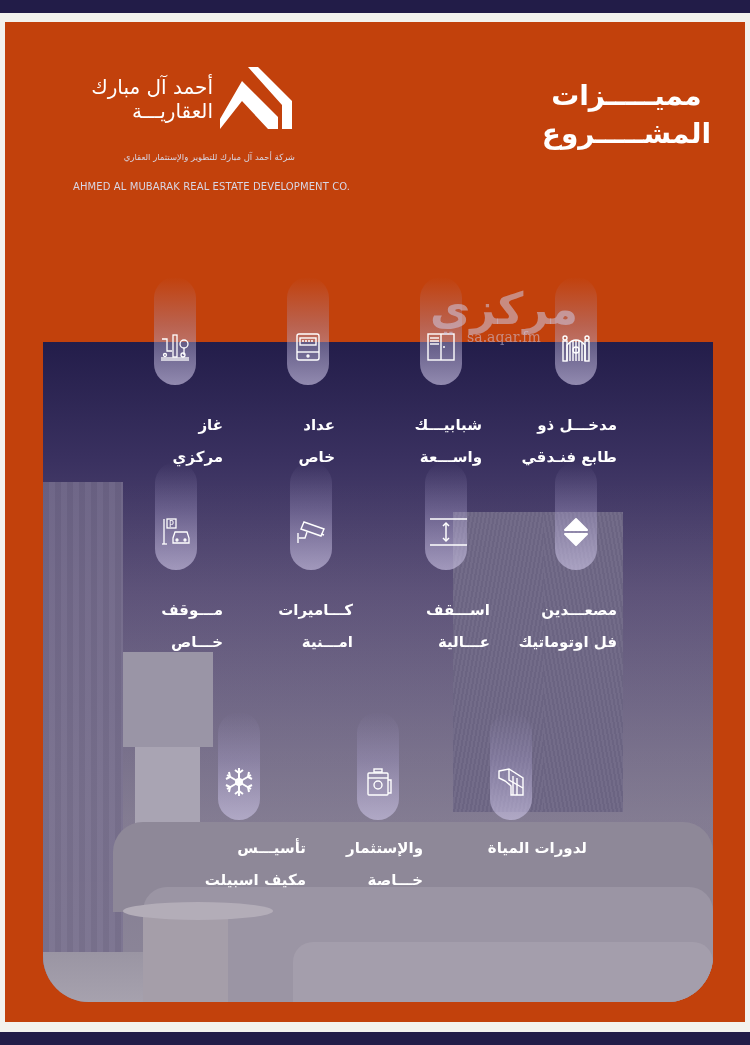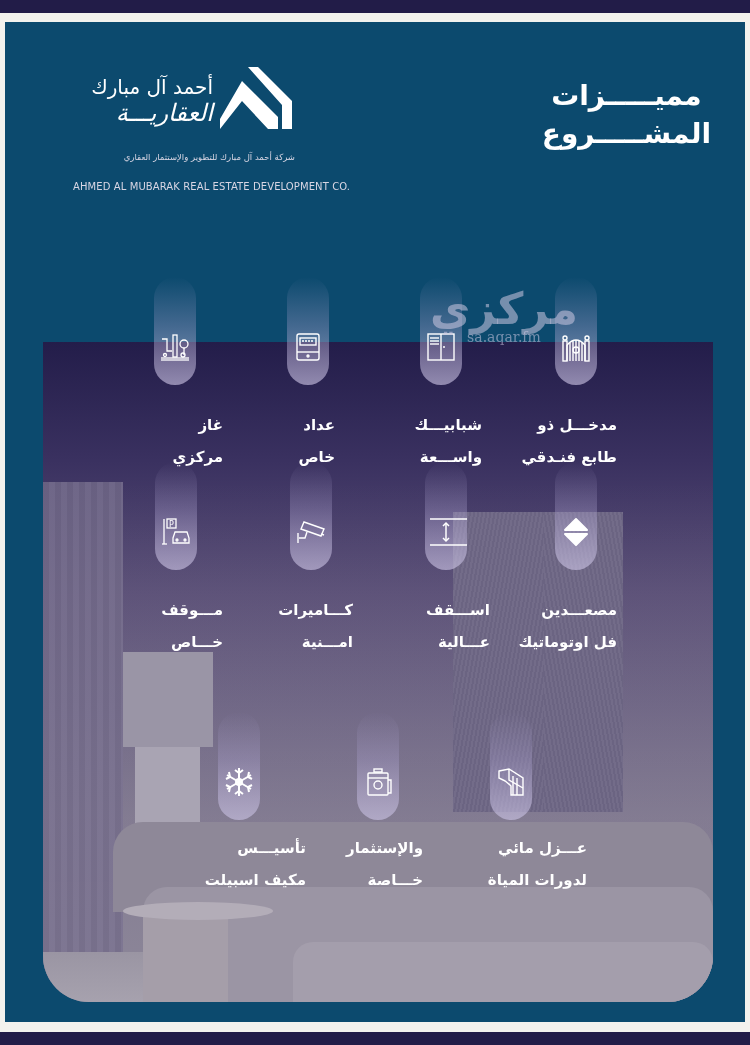--- a/index.html
+++ b/index.html
@@ -1,38 +1,38 @@
 <!DOCTYPE html>
 <html><head>
 <meta charset="utf-8">
 <style>
   html,body{margin:0;padding:0;}
   body{width:750px;height:1045px;background:#f3f2ee;position:relative;overflow:hidden;font-family:"DejaVu Sans",sans-serif;}
   .strip-top{position:absolute;left:0;top:0;width:750px;height:13px;background:#221c48;}
   .strip-bottom{position:absolute;left:0;top:1032px;width:750px;height:13px;background:#221c48;}
-  .card{position:absolute;left:5px;top:22px;width:740px;height:1000px;background:#0c4a6e;overflow:hidden;}
+  .card{position:absolute;left:5px;top:22px;width:740px;height:1000px;background:#c2410c;overflow:hidden;}
   .photo{position:absolute;left:38px;top:320px;width:670px;height:660px;border-radius:0 0 46px 46px;overflow:hidden;
     background:linear-gradient(180deg,#231d4a 0%,#3a3160 18%,#5a4f77 38%,#6d6484 55%,#837c92 72%,#8d8799 100%);}
   .photo .wall{position:absolute;left:0;top:140px;width:670px;height:400px;background:linear-gradient(180deg,rgba(120,110,140,0) 0%,rgba(130,122,145,.35) 100%);}
   .photo .curtain{position:absolute;left:0;top:140px;width:80px;height:500px;background:repeating-linear-gradient(90deg,#726a88 0 6px,#7b7391 6px 12px);opacity:.8;}
   .photo .lampshade{position:absolute;left:80px;top:310px;width:90px;height:95px;background:#9a95a6;}
   .photo .lampbase{position:absolute;left:92px;top:405px;width:65px;height:110px;background:#a9a4b3;}
   .photo .panel{position:absolute;left:410px;top:170px;width:90px;height:300px;background:repeating-linear-gradient(100deg,#6b6482 0 2px,#736c89 2px 4px);}
   .photo .panel2{position:absolute;left:500px;top:170px;width:80px;height:300px;background:repeating-linear-gradient(80deg,#6b6482 0 2px,#736c89 2px 4px);}
   .photo .sofa-back{position:absolute;left:70px;top:480px;width:600px;height:90px;background:#8e8898;border-radius:30px 30px 0 0;}
   .photo .sofa-seat{position:absolute;left:100px;top:545px;width:570px;height:120px;background:#9b95a4;border-radius:24px 24px 0 0;}
   .photo .sofa-chaise{position:absolute;left:250px;top:600px;width:420px;height:70px;background:#a49eac;border-radius:20px 20px 0 0;}
   .photo .table-top{position:absolute;left:80px;top:560px;width:150px;height:18px;background:#b3adb8;border-radius:50%;}
   .photo .table-leg{position:absolute;left:100px;top:575px;width:85px;height:90px;background:#a59ea9;}
   .photo .floor{position:absolute;left:0;top:610px;width:670px;height:60px;background:linear-gradient(180deg,#9a95a3,#a9a4b0);}
 
   .logo{position:absolute;left:60px;top:45px;width:240px;height:110px;}
   .logo .mark{position:absolute;left:155px;top:0;width:72px;height:62px;}
   .logo .name1{position:absolute;right:92px;top:8px;font-size:20px;color:#fff;direction:rtl;white-space:nowrap;}
-  .logo .name2{position:absolute;right:92px;top:32px;font-size:24px;color:#fff;direction:rtl;white-space:nowrap;letter-spacing:2px;font-style:italic;}
+  .logo .name2{position:absolute;right:92px;top:32px;font-size:20px;color:#fff;direction:rtl;white-space:nowrap;letter-spacing:2px;}
   .logo .en{position:absolute;left:8px;top:74px;font-size:10px;color:#d8d6e4;white-space:nowrap;letter-spacing:.1px;margin-top:40px;}
   .logo .ar-sub{position:absolute;left:8px;top:85px;font-size:8.5px;color:#d8d6e4;direction:rtl;white-space:nowrap;width:222px;text-align:right;}
 
   .title{position:absolute;right:34px;top:55px;text-align:center;direction:rtl;color:#fff;font-weight:bold;font-size:28px;line-height:38px;font-family:"DejaVu Sans",sans-serif;}
 
   .watermark{position:absolute;left:425px;top:265px;color:rgba(205,200,225,.55);text-align:center;z-index:3;}
   .watermark .ar{font-size:44px;line-height:44px;font-weight:bold;direction:rtl;}
   .watermark .url{font-family:"DejaVu Serif",serif;font-size:14px;margin-top:-2px;}
 
   .feature{position:absolute;width:150px;z-index:2;}
@@ -218,21 +218,20 @@
 
   <div class="feature" style="left:440px;top:690px;height:170px">
     <div class="pill" style="left:45px;top:0">
       <svg viewBox="0 0 32 32" fill="none" stroke="#fff" stroke-width="1.4">
         <path d="M4 5 L14 3 L28 12 V29 H16 V20 Q10 14 4 12 Z"></path>
           <path d="M14 3 V14 L28 22"></path>
         <path d="M18 10 V29 M22 12 V29"></path>
       </svg>
     </div>
     <div class="label" style="right:8px;top:120px">
-      <div>عـــزل مائي</div>
       <div>لدورات المياة</div>
     </div>
   </div>
 
   <div class="feature" style="left:300px;top:690px;height:170px">
     <div class="pill" style="left:52px;top:0">
       <svg viewBox="0 0 32 32" fill="none" stroke="#fff" stroke-width="1.4">
         <rect x="12" y="3" width="8" height="3"></rect>
           <rect x="6" y="7" width="20" height="22" rx="1"></rect>
         <line x1="6" y1="12" x2="26" y2="12"></line>

